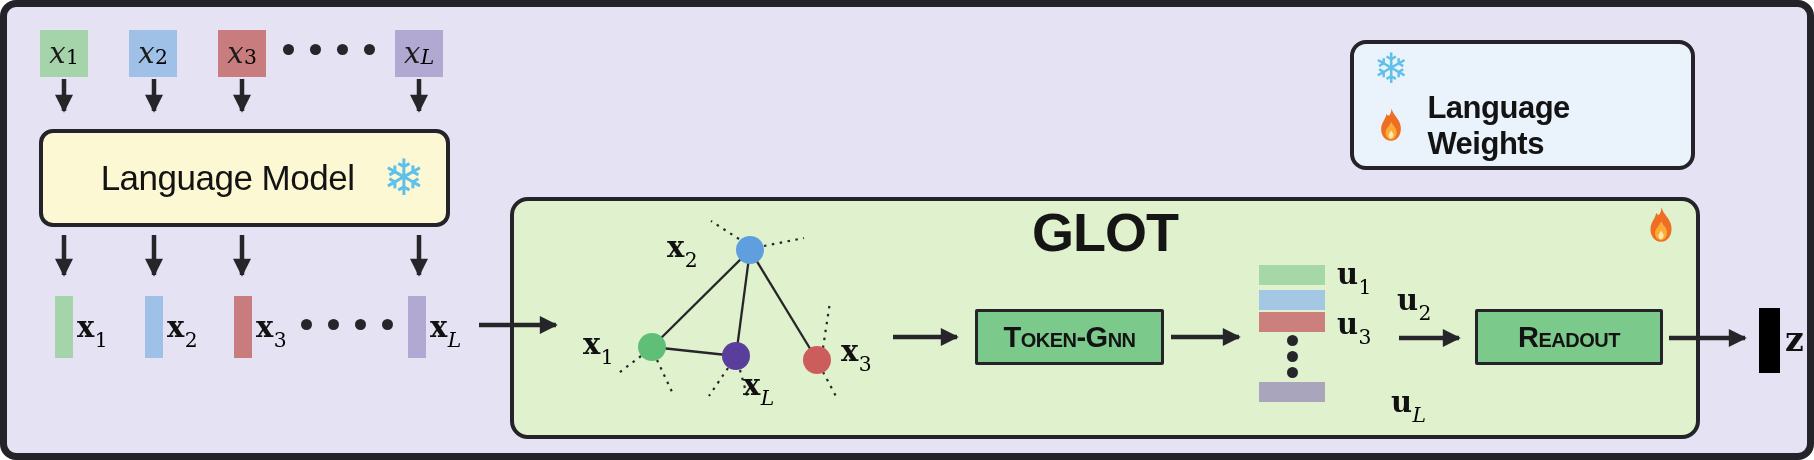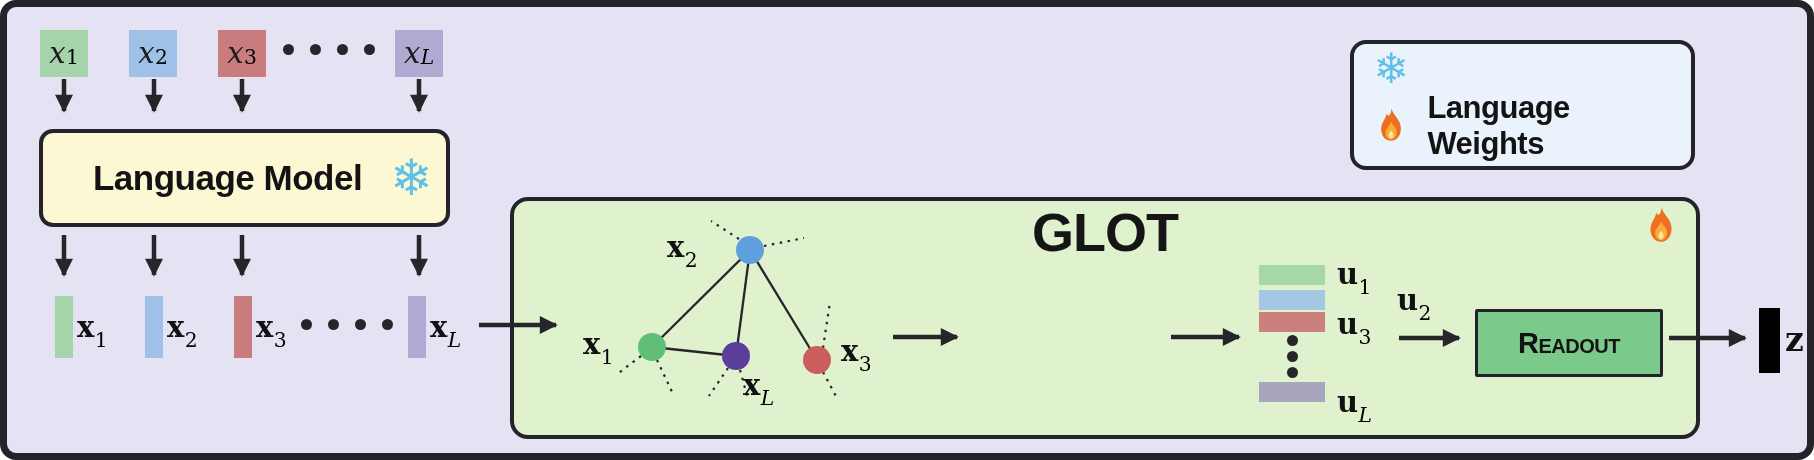--- a/index.html
+++ b/index.html
@@ -25,21 +25,21 @@
   .sq-red    { background:#c97c7e; }
   .sq-purple { background:#b2a9d2; }
   
   .bar { width:18px; height:62px; top:289px; z-index:10; }
   
   .lm-box {
     left:32px; top:122px; width:411px; height:98px; box-sizing:border-box;
     background:#fbf8d3; border:4px solid #232329; border-radius:14px;
     z-index:2; display:flex; align-items:center; justify-content:center; gap:28px;
   }
-  .lm-label { font-size:35px; font-weight:bold; color:#131313; letter-spacing:-0.5px;margin-left:36px; }
+  .lm-label { font-size:35px; font-weight:normal; color:#131313; letter-spacing:-0.5px;margin-left:36px; }
   .glot-box {
     left:503px; top:190px; width:1190px; height:242px; box-sizing:border-box;
     background:#e0f1ce; border:4px solid #232329; border-radius:18px; z-index:1;
   }
   .glot-title {
     left:503px; top:194px; width:1190px; text-align:center; z-index:10;
     font-size:54px; font-weight:bold; color:#151515; letter-spacing:-1px;
   }
   .proc-box {
     box-sizing:border-box; background:#7cc98c; border:3.5px solid #232329;
@@ -150,21 +150,24 @@
   <div class="abs mlabel" style="left:660px; top:226px">
     <span class="mbf">x</span><sub>2</sub>
   </div>
   <div class="abs mlabel" style="left:834px; top:330px">
     <span class="mbf">x</span><sub>3</sub>
   </div>
   <div class="abs mlabel" style="left:736px; top:364px">
     <span class="mbf">x</span><sub class="it">L</sub>
   </div>
 
-  <div class="abs proc-box flexc" style="left:1468px; top:302px; width:188px; height:68px">
+  <div class="abs proc-box flexc" style="left:968px; top:302px; width:189px; height:56px">
+    <span>Token-Gnn</span>
+  </div>
+  <div class="abs proc-box flexc" style="left:1468px; top:302px; width:188px; height:56px">
     <span>Readout</span>
   </div>
 
   <div class="abs ubar u1" style="top:258px"></div>
   <div class="abs ubar u2" style="top:283px"></div>
   <div class="abs ubar u3" style="top:305px"></div>
   <div class="abs ubar uL" style="top:375px"></div>
 
   <div class="abs dots-col" style="left:1280px; top:328px">
     <span class="dot"></span>
@@ -174,21 +177,21 @@
 
   <div class="abs mlabel" style="left:1330px; top:253px">
     <span class="mbf">u</span><sub>1</sub>
   </div>
   <div class="abs mlabel" style="left:1390px; top:279px">
     <span class="mbf">u</span><sub>2</sub>
   </div>
   <div class="abs mlabel" style="left:1330px; top:303px">
     <span class="mbf">u</span><sub>3</sub>
   </div>
-  <div class="abs mlabel" style="left:1330px; top:381px">
+  <div class="abs mlabel" style="left:1384px; top:381px">
     <span class="mbf">u</span><sub class="it">L</sub>
   </div>
 
   <div class="abs z-bar"></div>
   <div class="abs mlabel z-label">
     <span class="mbf">z</span>
   </div>
 
   <div class="abs legend-box">
     <div class="legend-row">

